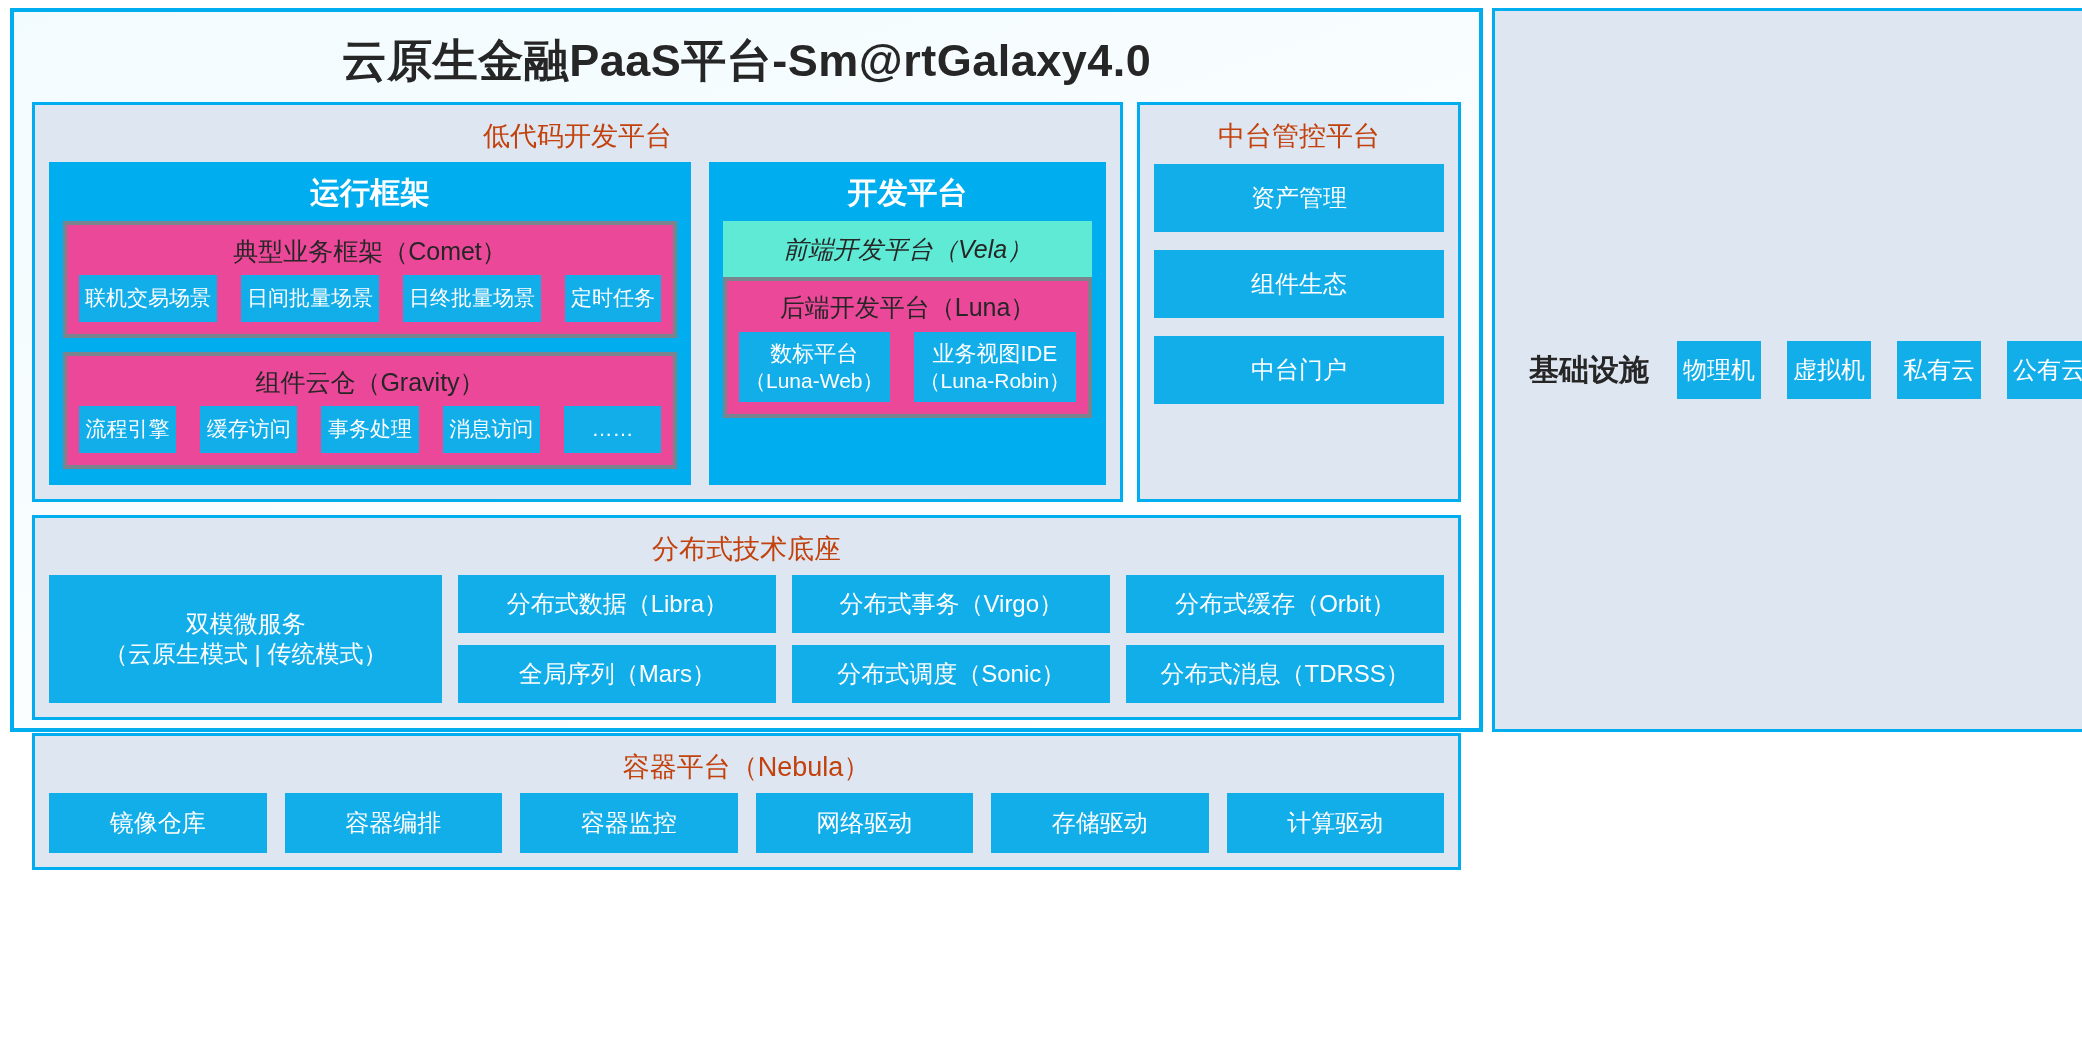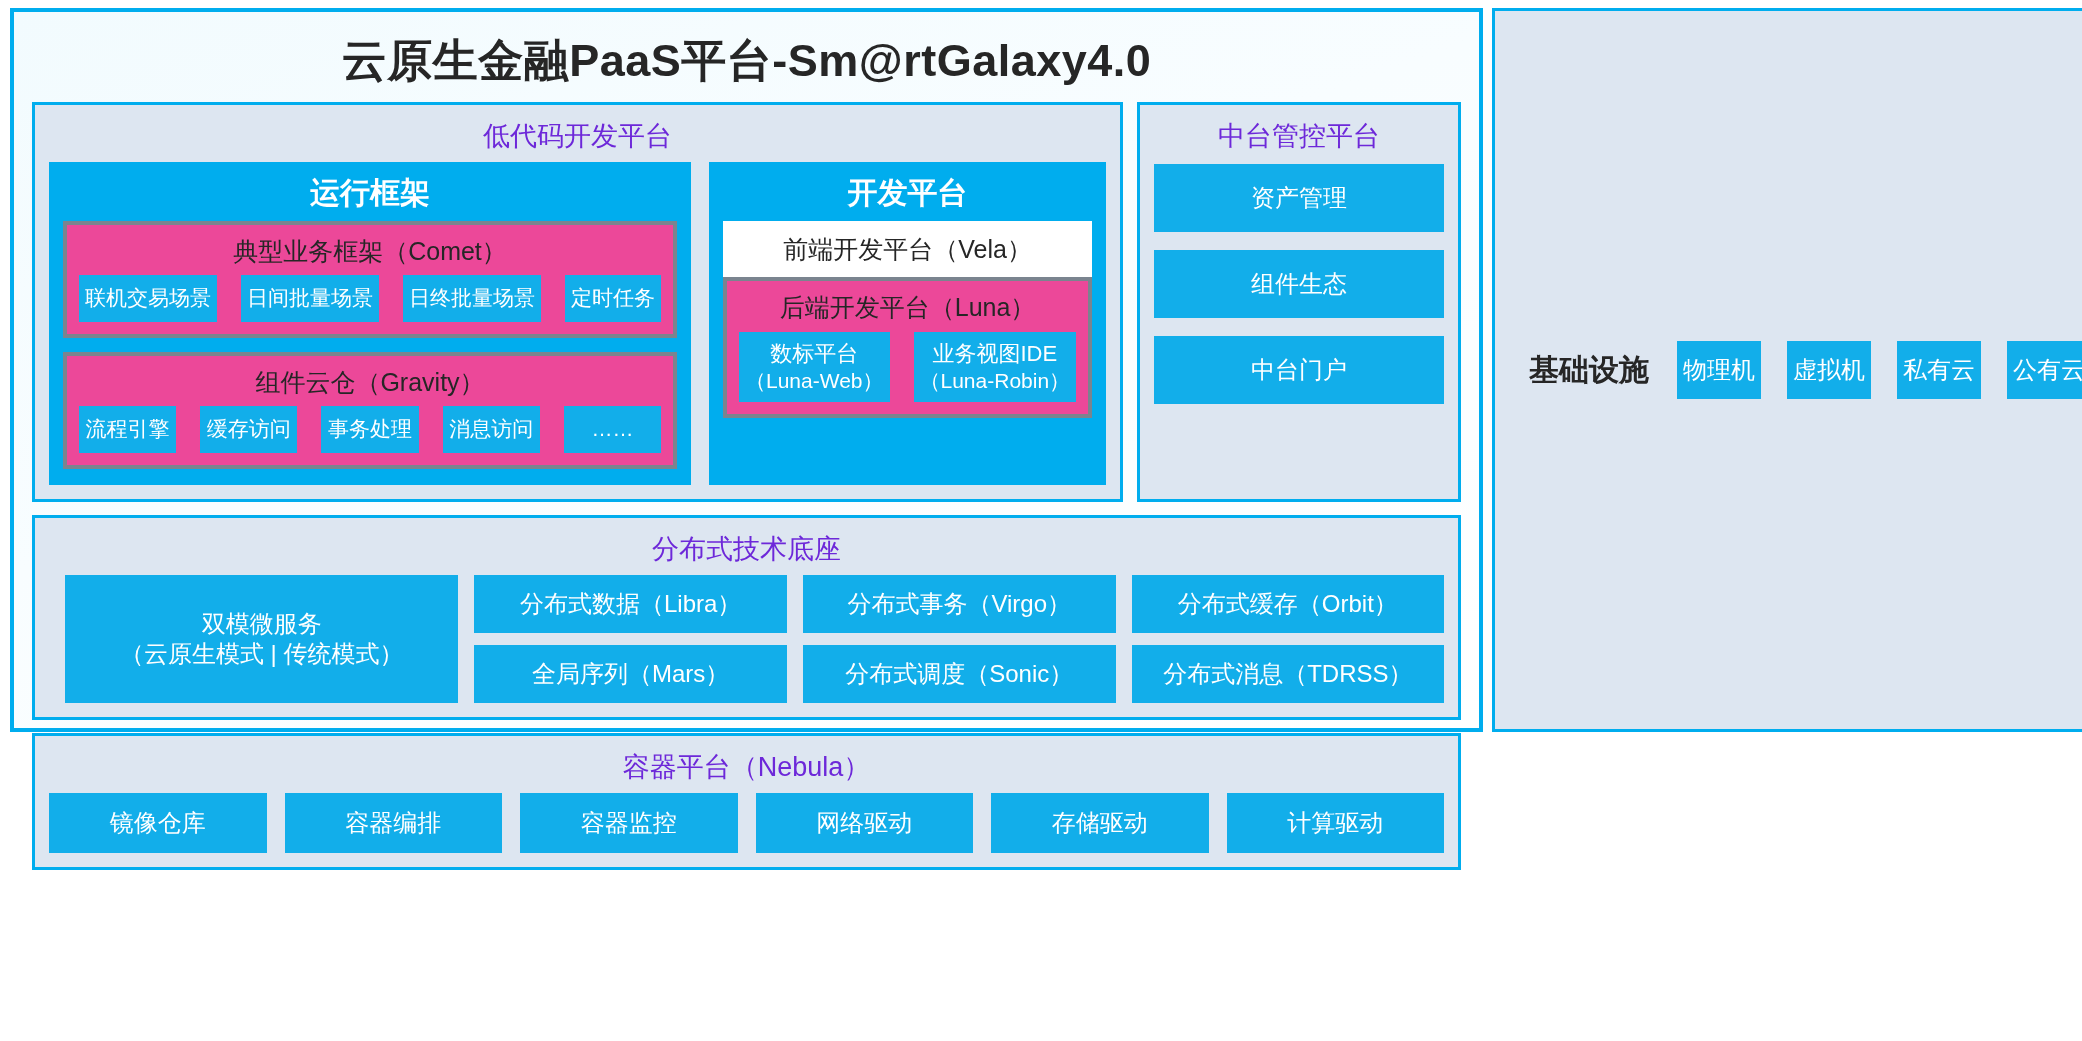--- a/index.html
+++ b/index.html
@@ -54,21 +54,21 @@
     border: 3px solid #00ADEE;
     background: #DDE6F1;
     padding: 10px 14px 14px 14px;
     display: flex;
     flex-direction: column;
   }
 
   .panel-title {
     text-align: center;
     font-size: 27px;
-    color: #6d28d9;
+    color: #c2410c;
     font-weight: normal;
     padding: 6px 0 10px 0;
     line-height: 1.15;
   }
 
   .lowcode { flex: 1 1 auto; }
   .midplat { width: 324px; flex: 0 0 324px; }
 
   
   .lowcode-inner {
@@ -108,27 +108,28 @@
   .white-box-title {
     text-align: center;
     font-size: 25px;
     color: #262626;
     padding: 4px 0 10px 0;
     line-height: 1.15;
   }
 
   
   .white-plain {
-    background: #ffffff;
+    background: #5eead4;
     border: none;
     padding: 14px 12px;
     text-align: center;
     font-size: 25px;
     color: #262626;
     line-height: 1.15;
+    font-style: italic;
   }
 
   
   .chip-row {
     display: flex;
     gap: 24px;
     align-items: stretch;
   }
 
   .chip {
@@ -166,21 +167,21 @@
 
   
   .row-dist { margin-top: 13px; }
 
   .dist-body {
     display: flex;
     gap: 16px;
     align-items: stretch;
   }
 
-  .dist-left { flex: 0 0 28.2%; display: flex; margin-left: 16px; }
+  .dist-left { flex: 0 0 28.2%; display: flex; }
   .dist-left .chip {
     flex-direction: column;
     font-size: 24px;
     padding: 14px 6px;
   }
 
   .dist-col {
     flex: 1 1 0;
     display: flex;
     flex-direction: column;

